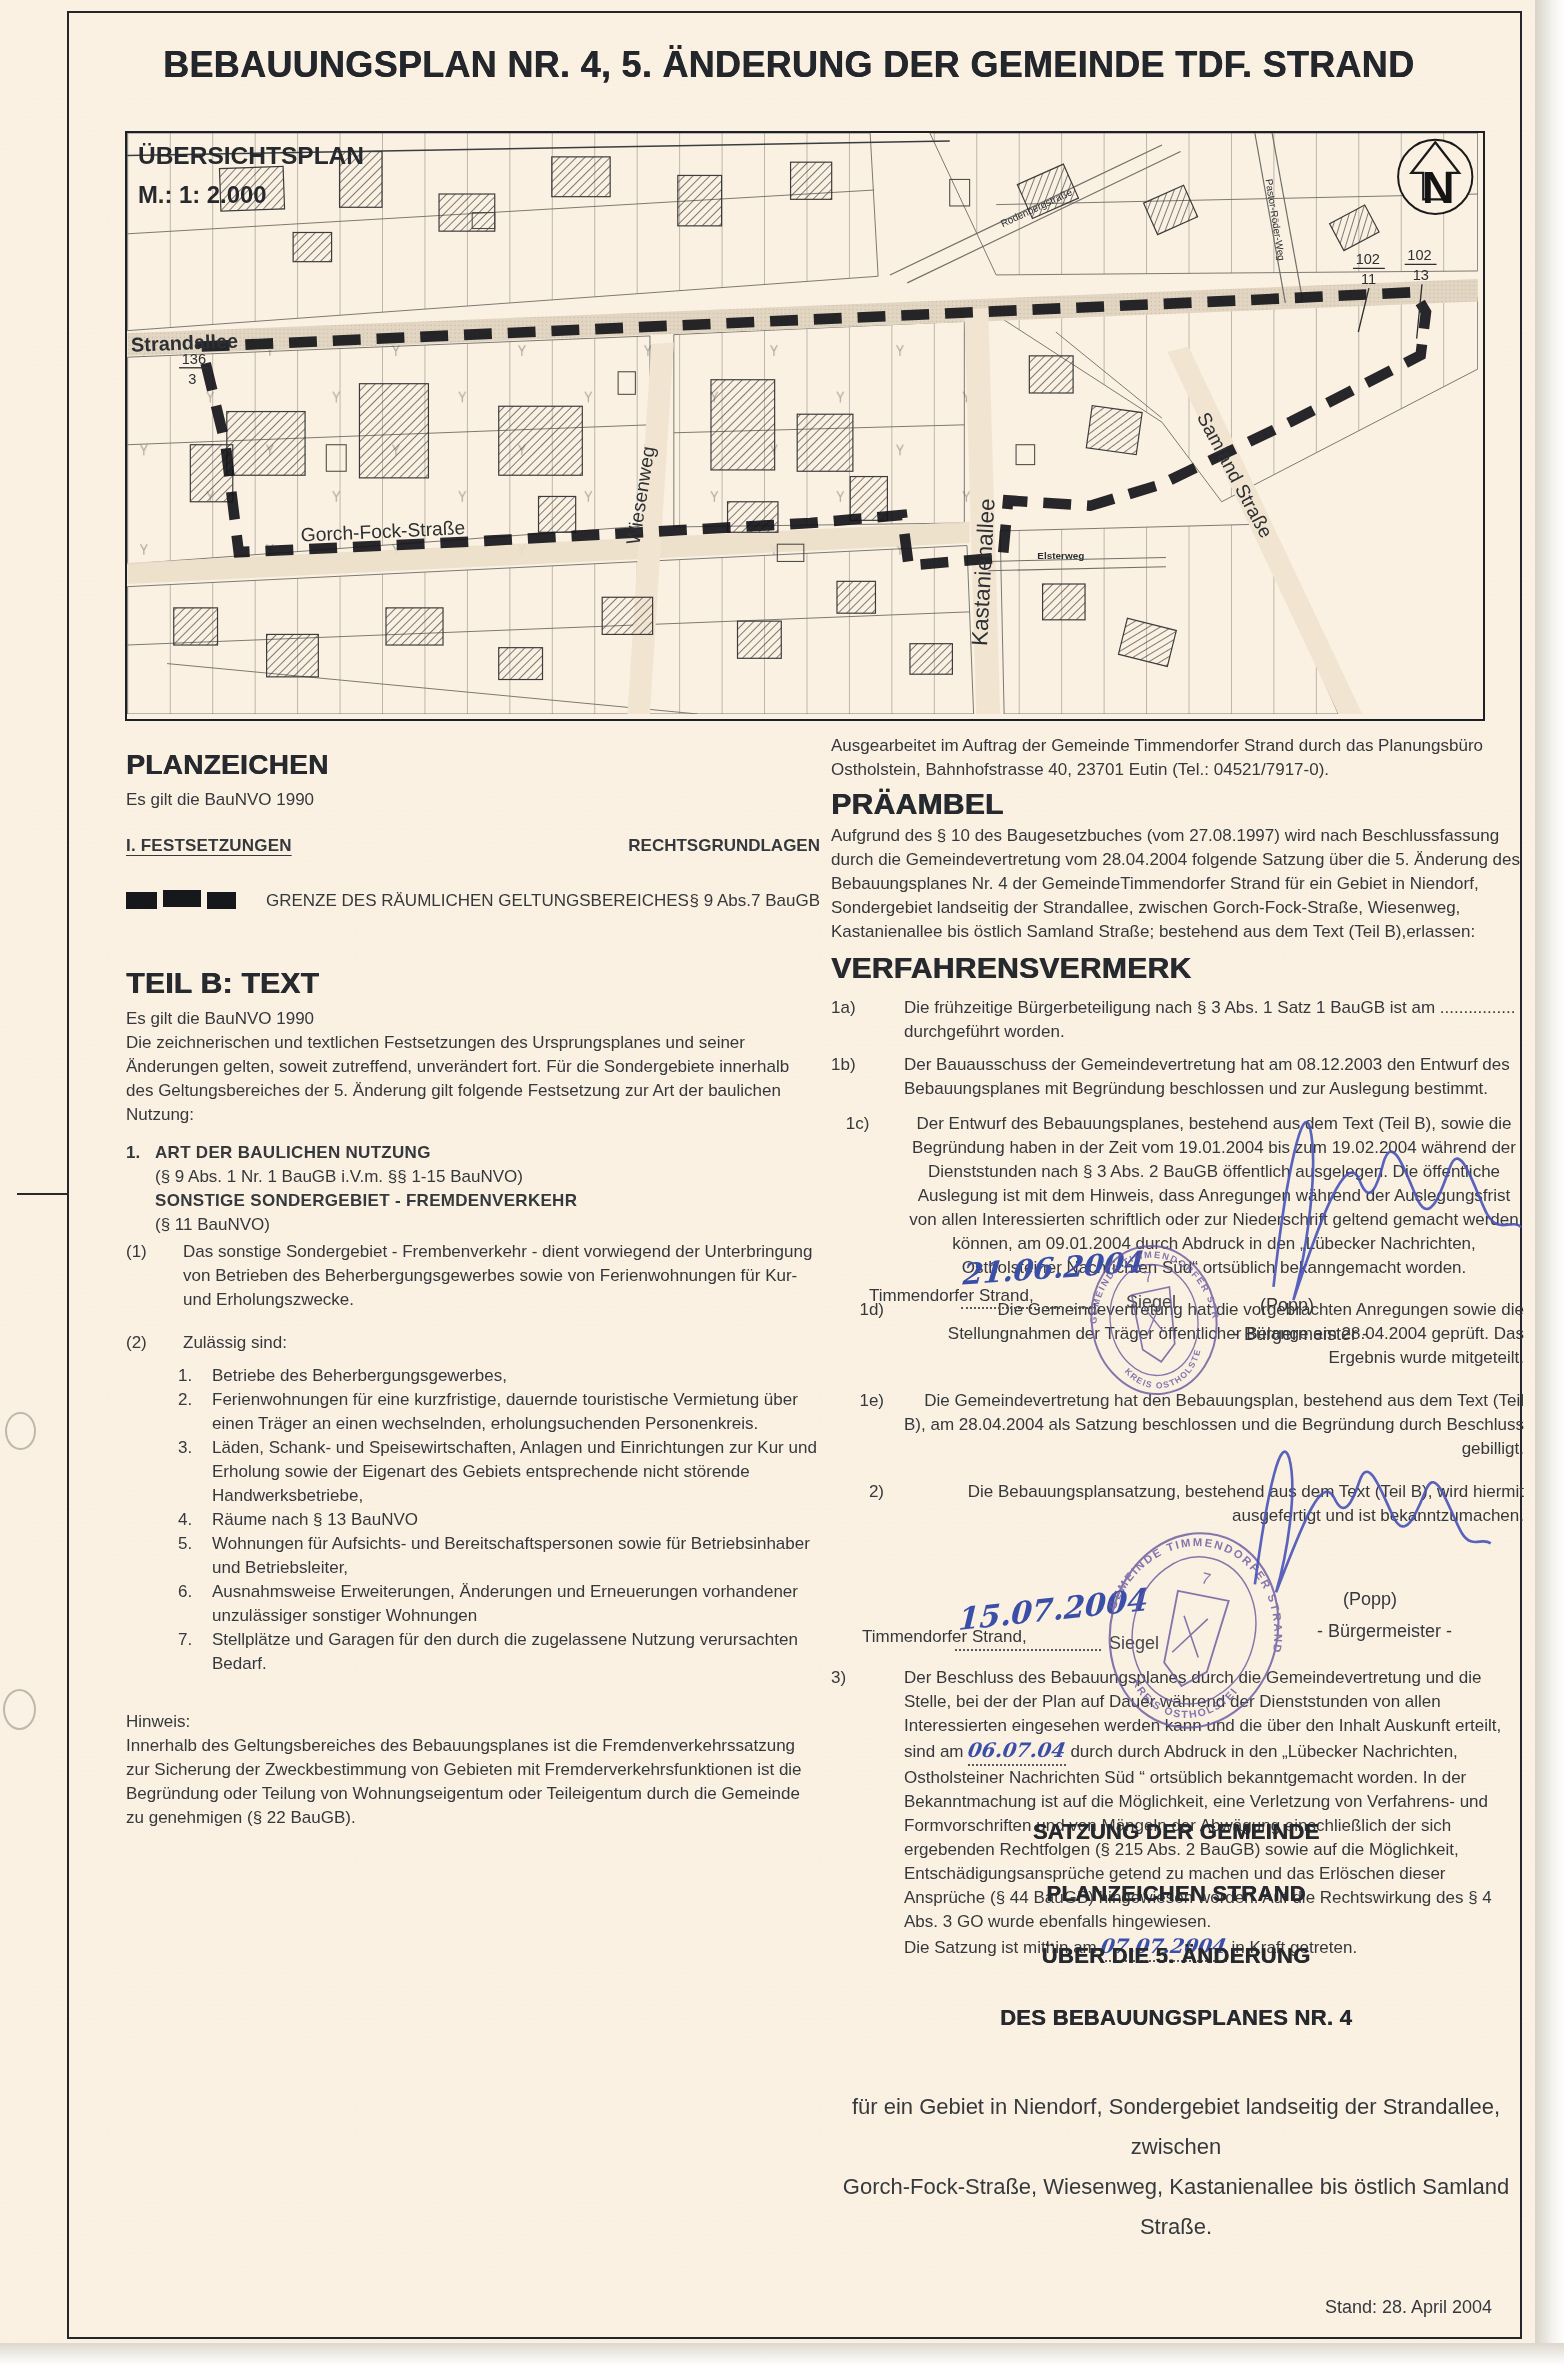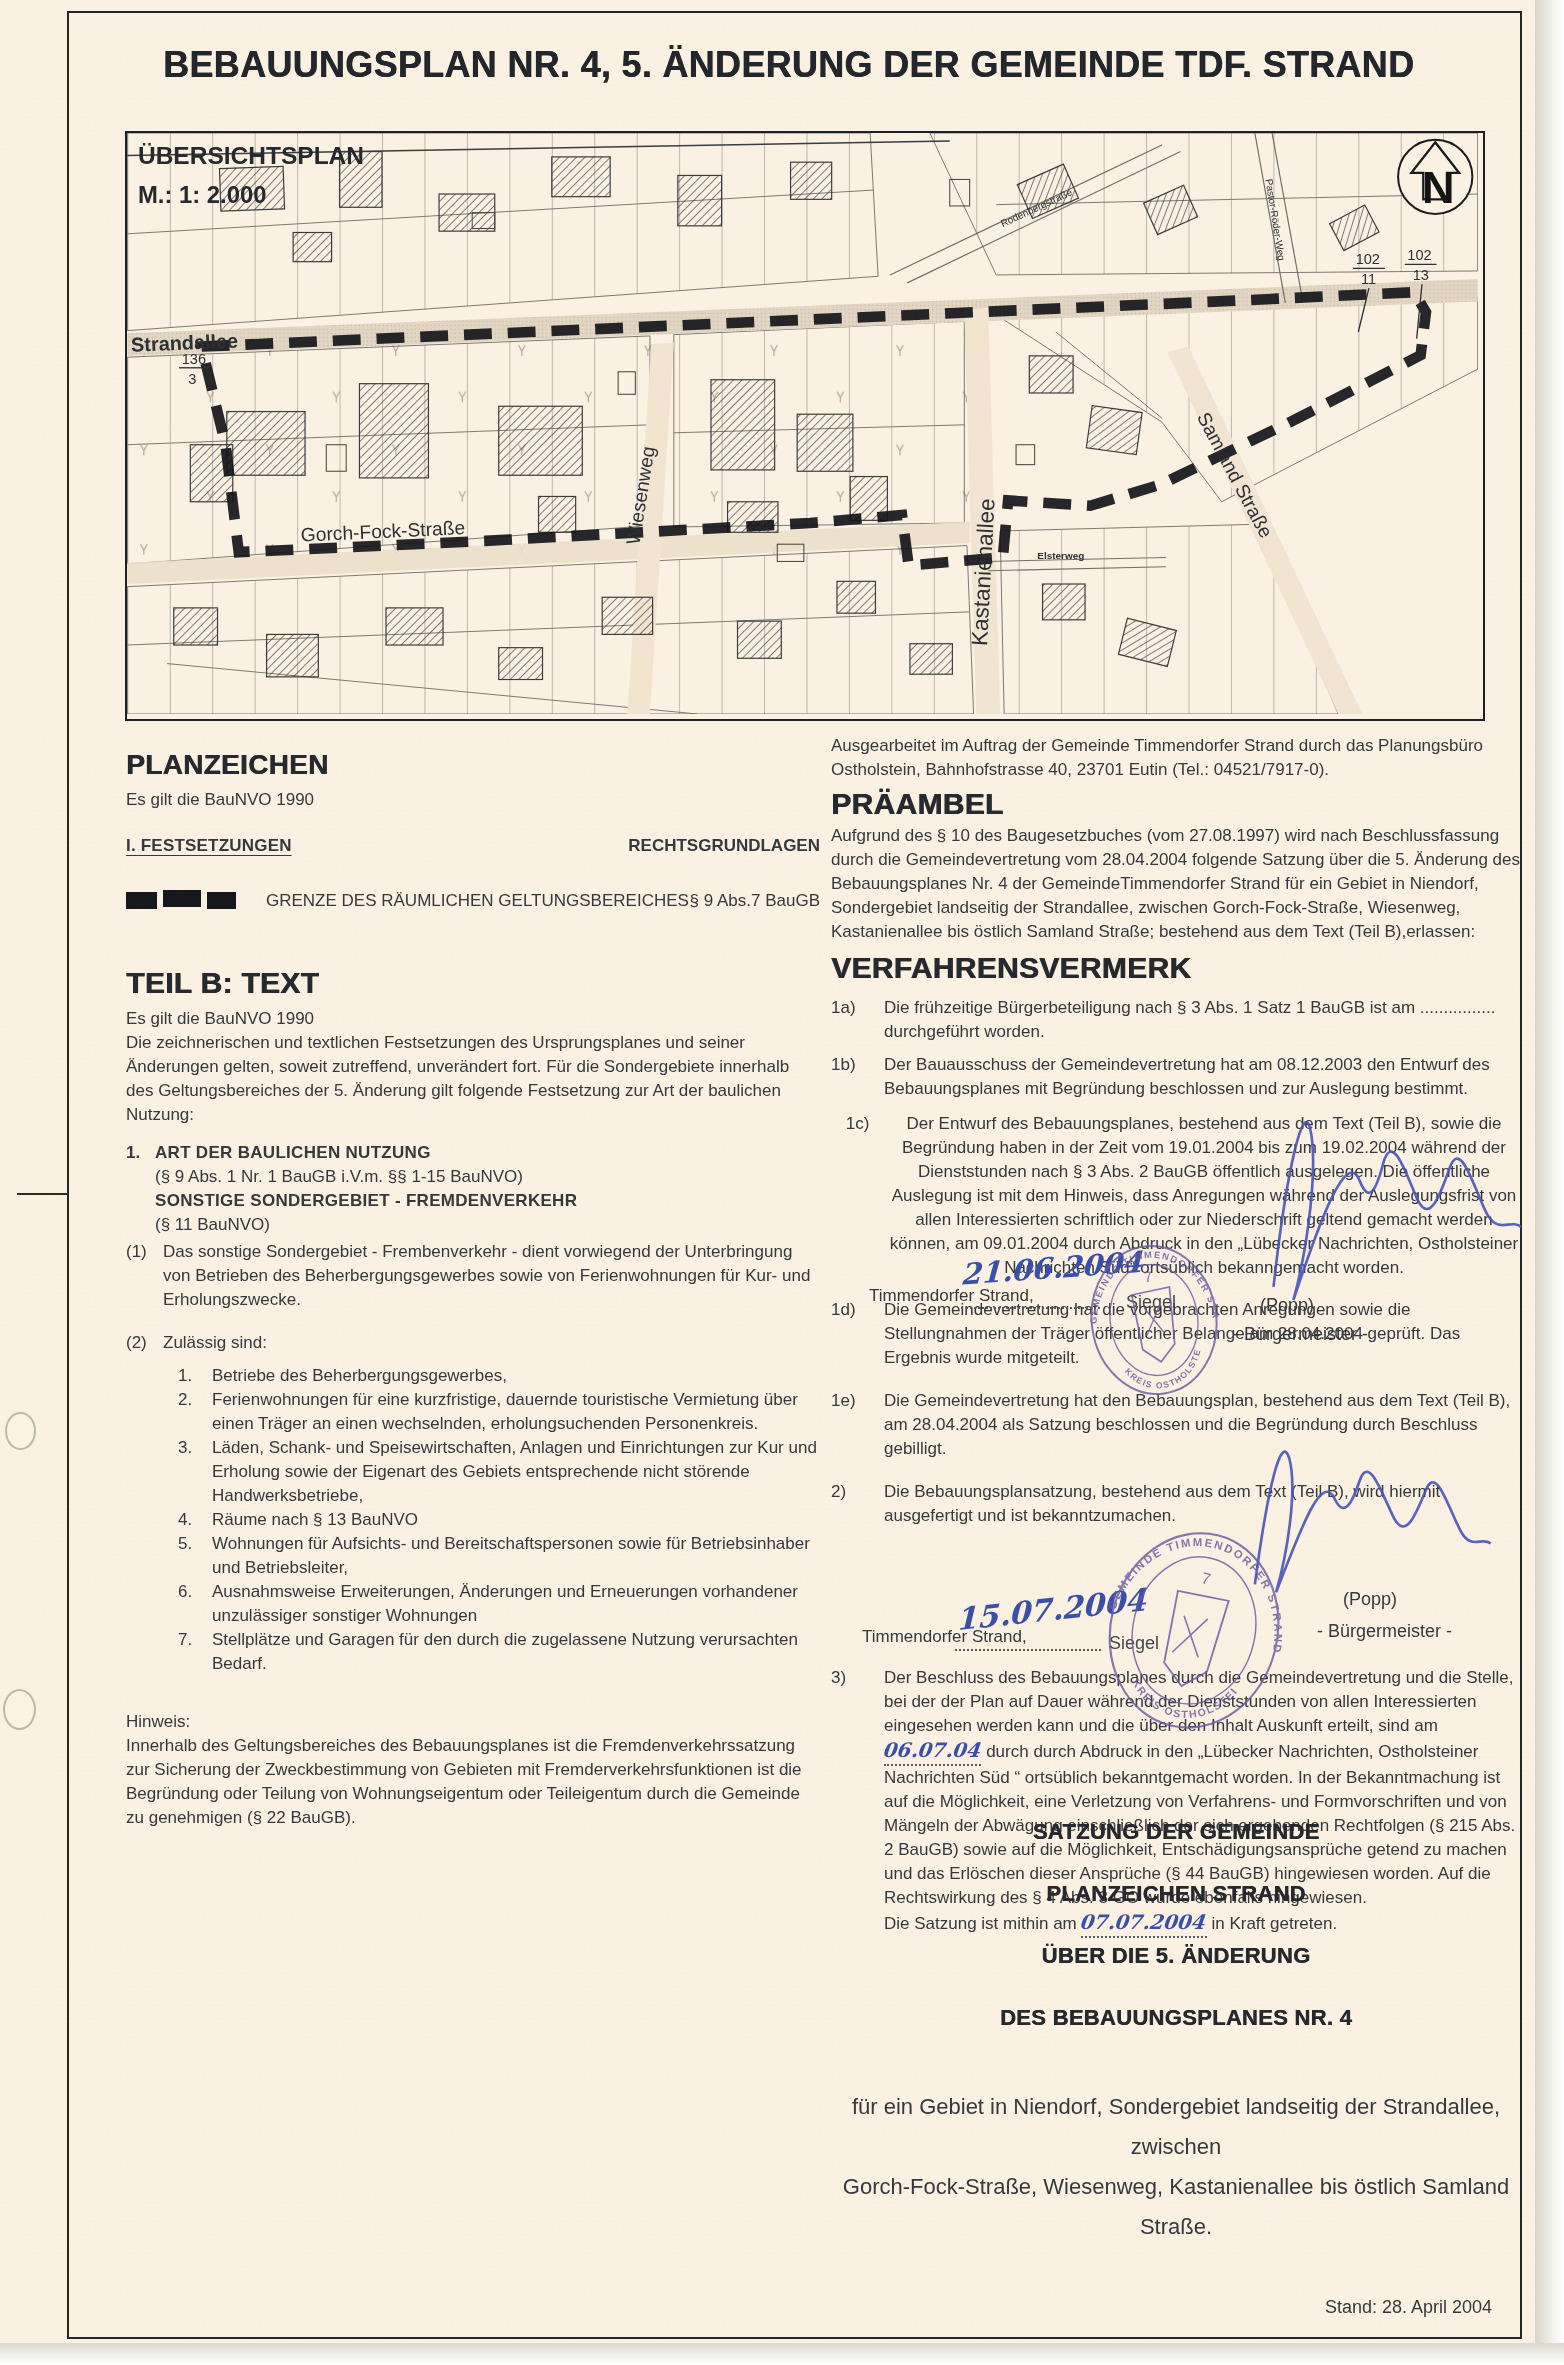--- a/index.html
+++ b/index.html
@@ -22,22 +22,22 @@
   .row-split{display:flex;justify-content:space-between;align-items:flex-end;}
   .u-bold{font-weight:bold;text-decoration:underline;text-underline-offset:4px;letter-spacing:0.2px;}
   .b{font-weight:bold;}
   .legend-row{display:flex;align-items:center;margin-top:30.5px;}
   .legend-sym{display:flex;align-items:center;height:20px;margin-right:30.5px;}
   .legend-sym i{display:block;background:#17181c;height:17px;}
   .legend-sym i:nth-child(1){width:30.5px;}
   .legend-sym i:nth-child(2){width:38px;margin-left:6px;margin-top:-5.3px;}
   .legend-sym i:nth-child(3){width:29px;margin-left:6px;}
   .legend-label{flex:1;}
-  .num-row{display:grid;grid-template-columns:53px 1fr;margin-bottom:9.3px;}
-  .gap28{margin-top:18.6px;} .gap16{margin-top:10.6px;text-align:center;}
+  .num-row{display:grid;grid-template-columns:53px 1fr;margin-bottom:9.3px;gap:20px;}
+  .gap28{margin-top:18.6px;text-align:right;} .gap16{margin-top:10.6px;text-align:center;}
   .list-row{display:grid;grid-template-columns:34px 1fr;margin-left:52px;}
   .hw{font-family:"DejaVu Serif",serif;font-style:italic;font-weight:bold;color:#3a4fa8;
       display:inline-block;transform:skewX(-9deg);}
   .dotline{border-bottom:2px dotted #55585c;display:inline-block;}
   .satzung{left:831px;top:1819px;width:690px;text-align:center;}
   .satzung div{font-size:22px;font-weight:bold;color:#26292e;text-shadow:0.5px 0 0 currentColor;margin-bottom:36px;letter-spacing:0.3px;}
   .sat-sub{left:831px;top:2087px;width:690px;text-align:center;font-size:22px;line-height:40px;}
   .stand{left:829px;top:2297px;width:663px;text-align:right;font-size:18px;}
   .sig-place{font-size:17px;}
   .siegel-print{font-size:18px;color:#45484d;}

